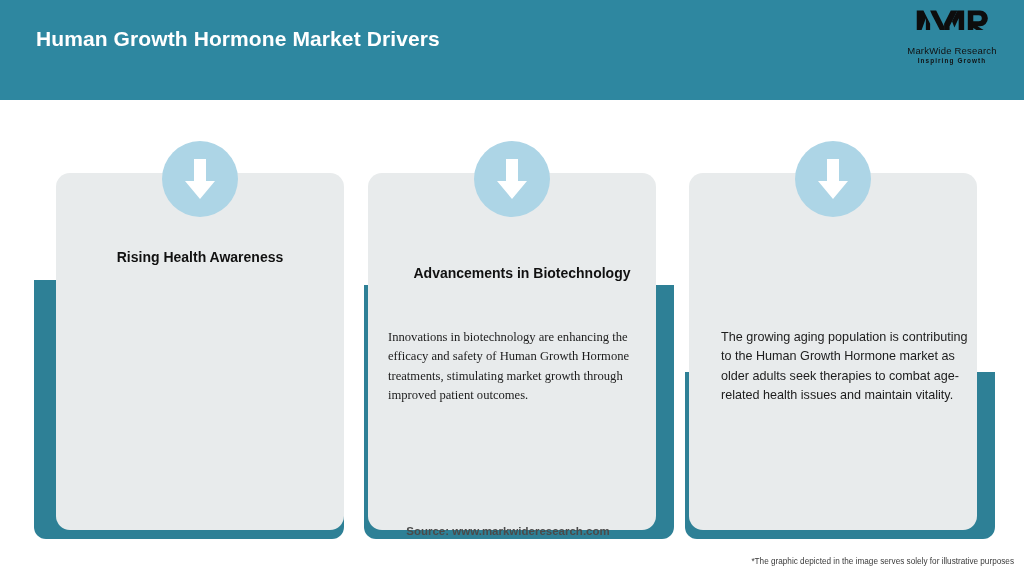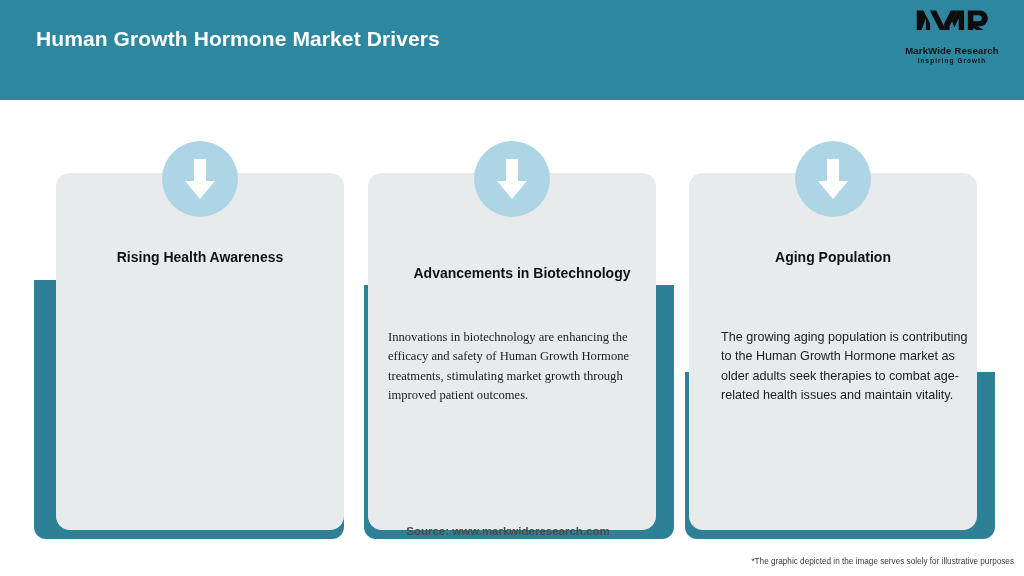--- a/index.html
+++ b/index.html
@@ -47,21 +47,21 @@
     align-items: center;
     justify-content: flex-start;
   }
   .logo-mark {
     width: 92px;
     height: 30px;
     display: block;
   }
   .logo-name {
     font-size: 9.5px;
-    font-weight: bold;
+    font-weight: normal;
     color: #111111;
     letter-spacing: 0.2px;
     line-height: 1;
     margin-top: 15px;
     white-space: nowrap;
   }
   .logo-tag {
     font-size: 6.4px;
     font-weight: bold;
     color: #111111;
@@ -236,20 +236,19 @@
   </div>
 
   <div class="card-unit u3">
     <div class="accent"></div>
     <div class="panel"></div>
     <div class="icon-circle">
       <svg class="arrow-svg" width="34" height="44" viewBox="0 0 34 44">
         <polygon points="11,2 23,2 23,24 32,24 17,42 2,24 11,24" fill="#ffffff"></polygon>
       </svg>
     </div>
-    <div class="card-title">Aging Population</div>
     <div class="card-body">The growing aging population is contributing to the Human Growth Hormone market as older adults seek therapies to combat age-related health issues and maintain vitality.</div>
   </div>
 
 </div>
 
 <div class="source">Source: www.markwideresearch.com</div>
 <div class="disclaimer">*The graphic depicted in the image serves solely for illustrative purposes</div>
 
 </body></html>

